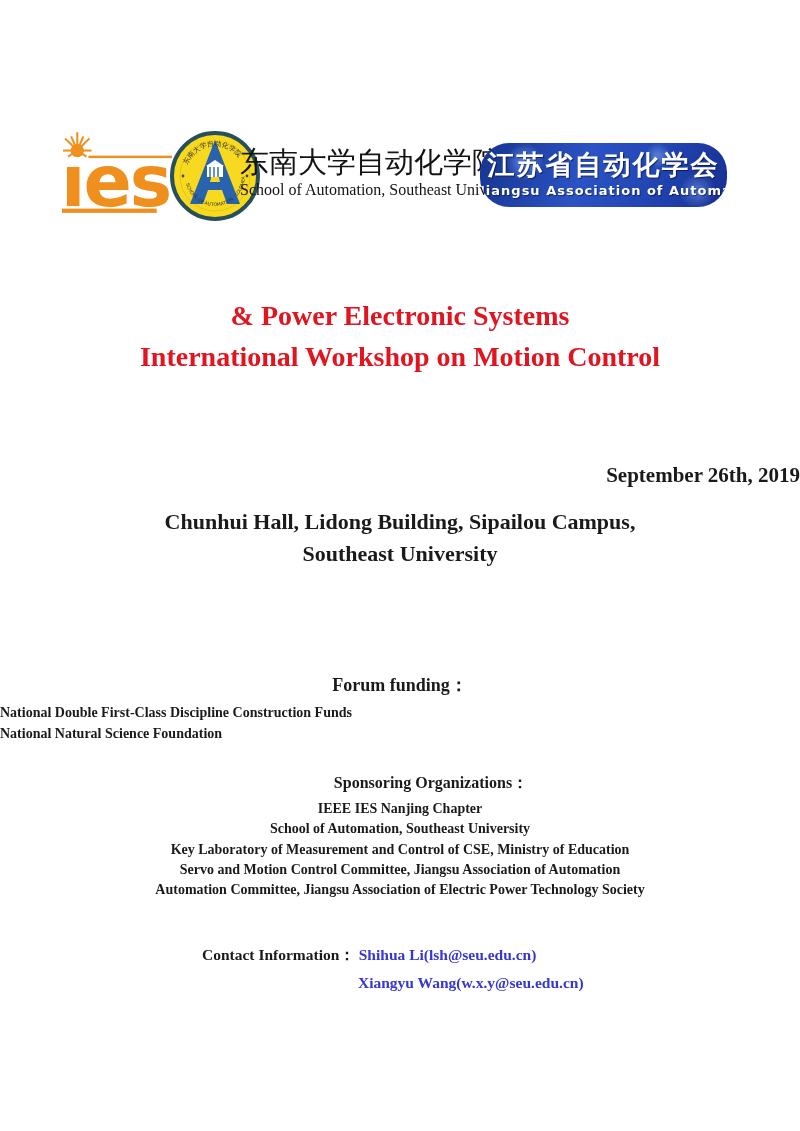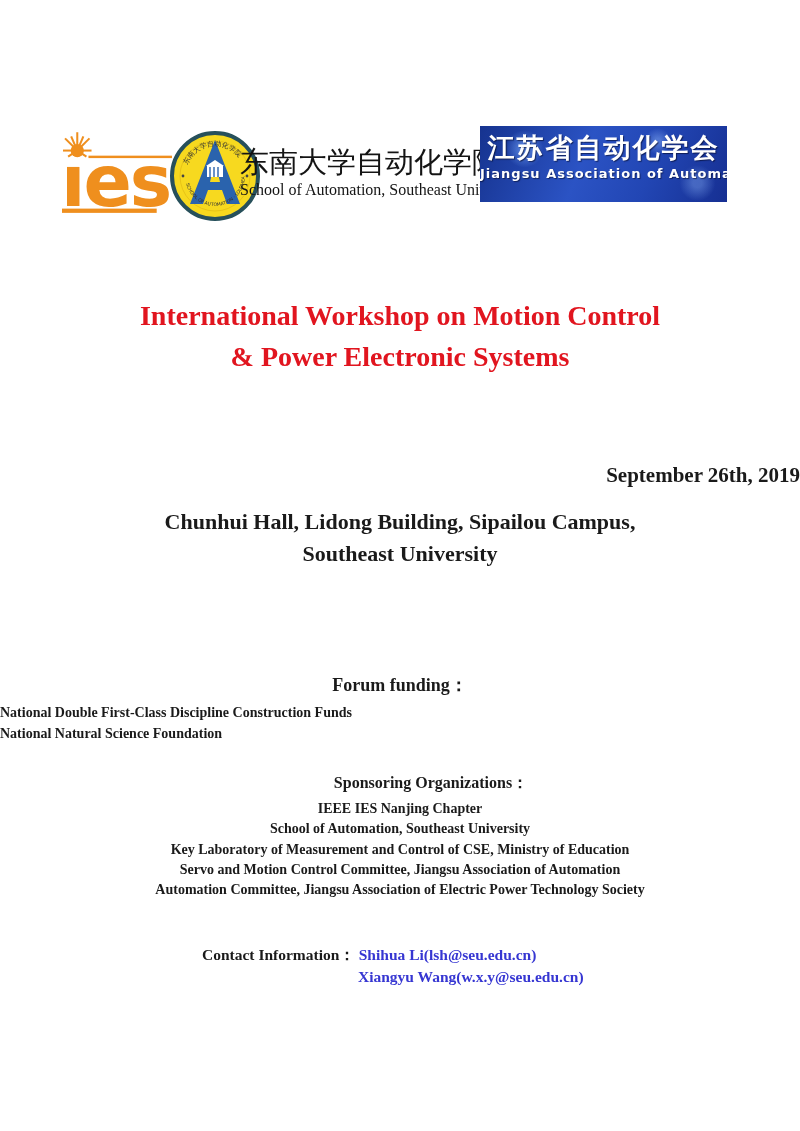--- a/index.html
+++ b/index.html
@@ -21,27 +21,27 @@
   .seu-dept-zh{
     font-family:"DejaVu Sans", sans-serif;
     font-size:29px;line-height:36px;letter-spacing:0px;
     color:#141414;white-space:nowrap;
   }
   .seu-dept-en{
     font-family:"Liberation Serif", serif;
     font-size:16px;line-height:20px;color:#141414;white-space:nowrap;
   }
   .jaa-banner{
-    position:absolute;left:480px;top:126px;width:247px;height:76px;
+    position:absolute;left:480px;top:143px;width:247px;height:64px;
     background:
       radial-gradient(circle at 18% 30%, rgba(120,170,255,.55) 0 2%, rgba(120,170,255,0) 9%),
       radial-gradient(circle at 72% 20%, rgba(150,190,255,.4) 0 1.5%, rgba(150,190,255,0) 7%),
       radial-gradient(circle at 88% 75%, rgba(150,190,255,.35) 0 2%, rgba(150,190,255,0) 8%),
       linear-gradient(112deg,#16338f 0%,#2b53c4 42%,#2246b4 68%,#162f92 100%);
-    color:#ffffff;text-align:center;overflow:hidden;
+    color:#ffffff;text-align:center;overflow:hidden;border-radius:29px;
   }
   .jaa-zh{
     font-family:"DejaVu Sans", sans-serif;font-weight:bold;
     font-size:27px;line-height:36px;margin-top:4px;letter-spacing:2px;white-space:nowrap;
     text-shadow:1px 1px 1px rgba(0,0,20,.55);
   }
   .jaa-en{
     font-family:"DejaVu Sans", sans-serif;font-weight:bold;
     font-size:13px;line-height:16px;letter-spacing:1px;white-space:nowrap;
     text-shadow:1px 1px 1px rgba(0,0,20,.5);
@@ -76,21 +76,21 @@
   }
   .sponsor-items{
     position:absolute;left:0;top:799px;width:800px;
     text-align:center;font-weight:bold;font-size:14px;line-height:20.3px;
   }
   
   .contact{
     position:absolute;left:202px;top:945px;width:500px;
     font-weight:bold;font-size:15.5px;line-height:19px;text-align:left;
   }
-  .contact-line2{margin-top:3px;margin-left:156px;}
+  .contact-line2{margin-top:9px;margin-left:156px;}
   .contact-blue{font-weight:bold;}
 </style>
 </head>
 <body>
 
 <div class="page">
 
   <div class="logo-strip">
 
     <svg class="ies-logo" viewBox="0 0 110 100" xmlns="http://www.w3.org/2000/svg" aria-hidden="true">
@@ -142,22 +142,22 @@
       <div class="seu-dept-en">School of Automation, Southeast University</div>
     </div>
 
     <div class="jaa-banner">
       <div class="jaa-zh">江苏省自动化学会</div>
       <div class="jaa-en">Jiangsu Association of Automation</div>
     </div>
   </div>
 
   <div class="main-title" style="color: rgb(225, 21, 31);">
+    <div>&amp; Power Electronic Systems</div>
     <div>International Workshop on Motion Control</div>
-    <div>&amp; Power Electronic Systems</div>
   </div>
 
   <div class="event-date">September 26th, 2019</div>
   <div class="event-venue">
     <div>Chunhui Hall, Lidong Building, Sipailou Campus,</div>
     <div>Southeast University</div>
   </div>
 
   <div class="funding-head">Forum funding：</div>
   <div class="funding-items">

